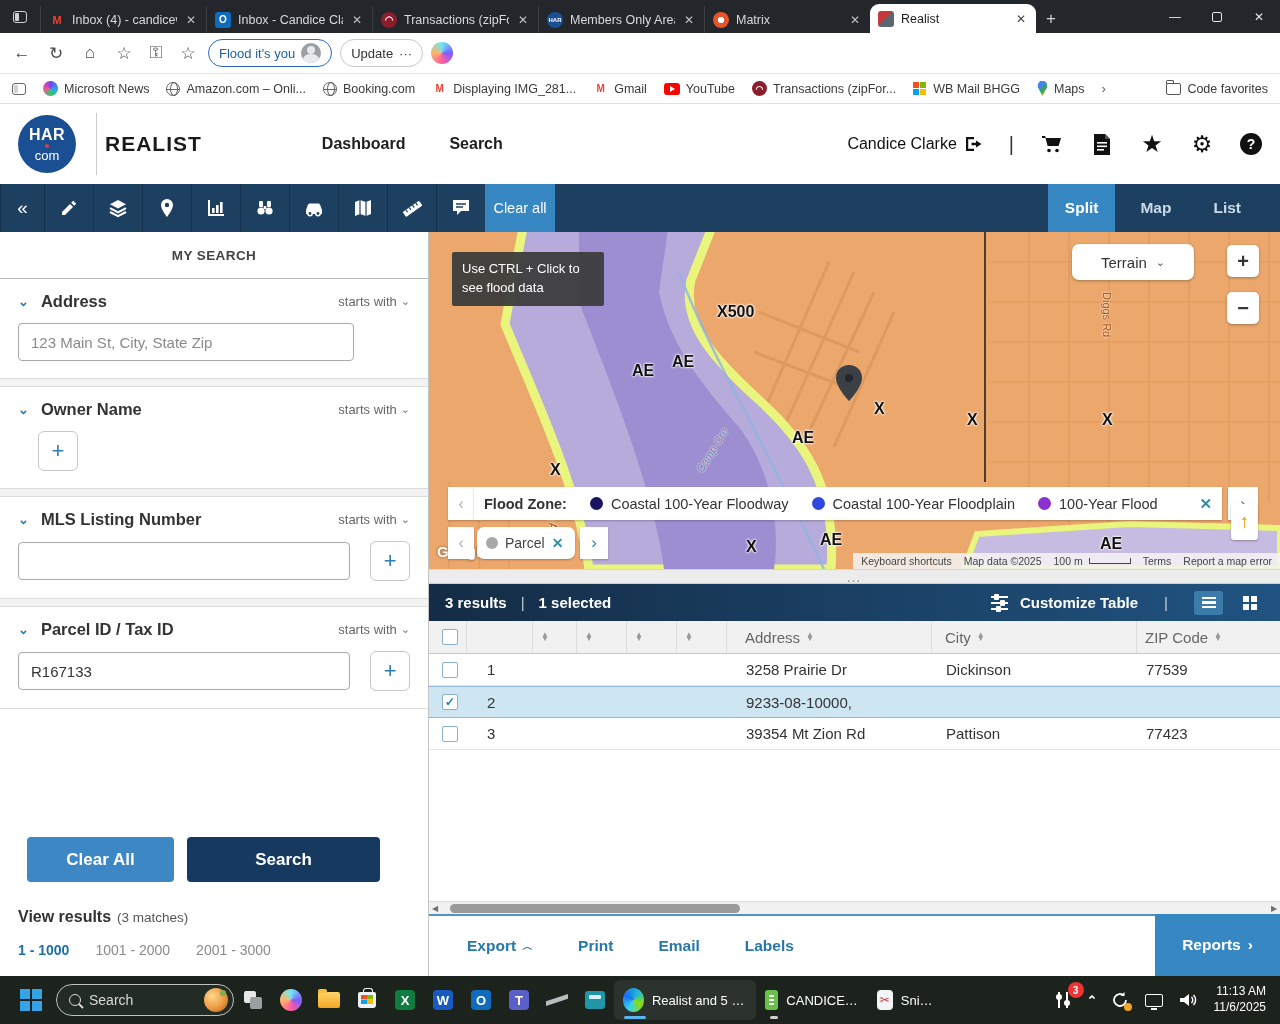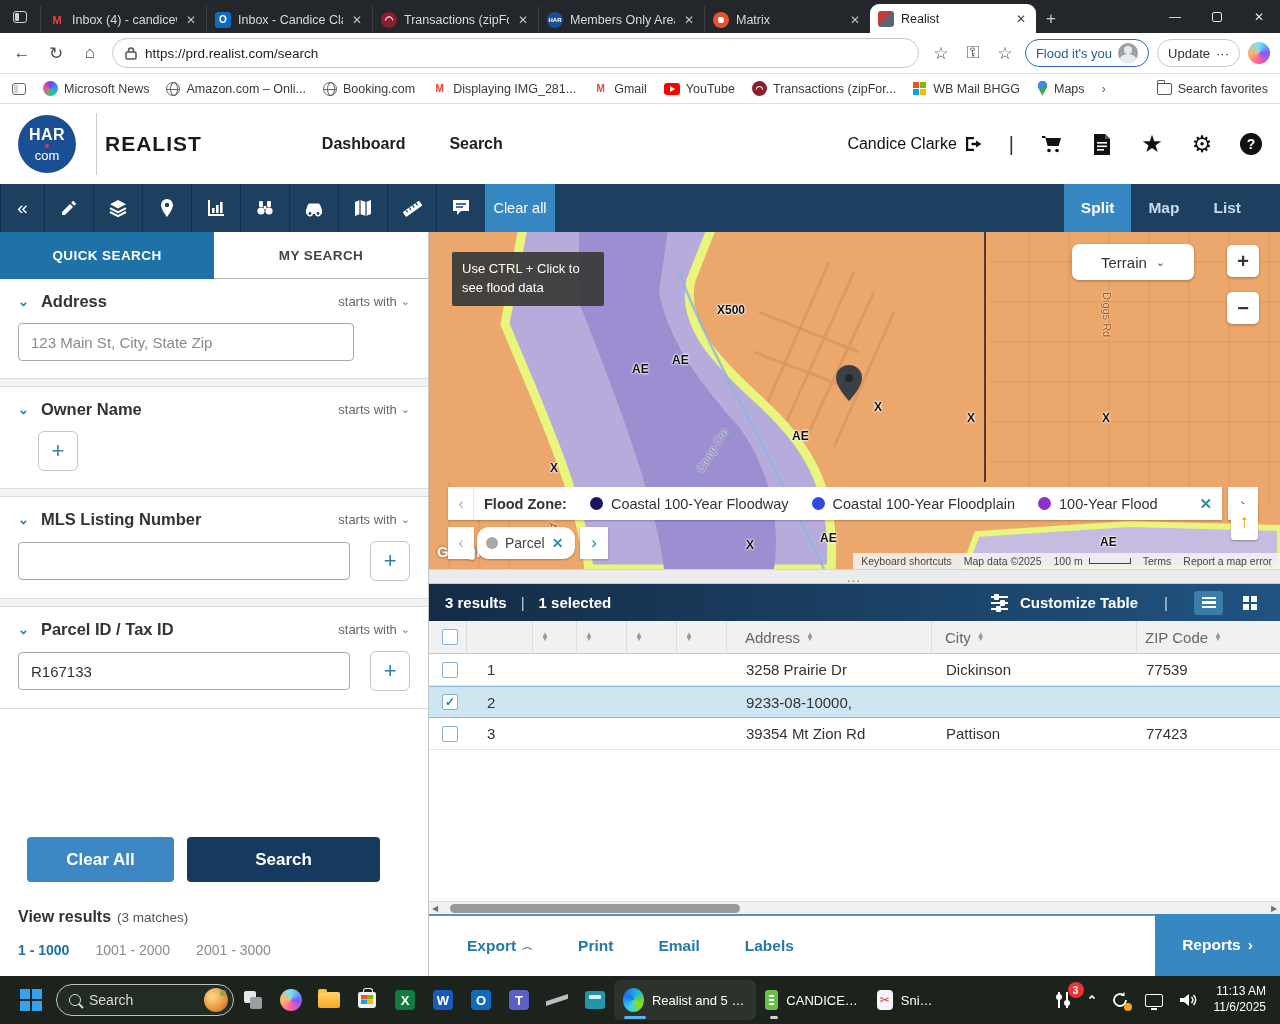--- a/index.html
+++ b/index.html
@@ -70,21 +70,21 @@
   .star-g{font-size:24px;color:#111;line-height:1}
   .gear-g{font-size:23px;color:#111;line-height:1}
 
   
   .bluebar{height:48px;background:#1d4060;display:flex;align-items:stretch;color:#fff;flex:0 0 auto}
   .bb-county{width:232px;display:flex;align-items:center;justify-content:center;font-weight:bold;font-size:15px}
   .bb-change{width:153px;background:#3787c2;display:flex;align-items:center;justify-content:center;gap:7px;font-weight:bold;font-size:15px}
   .bb-cell{width:49px;display:flex;align-items:center;justify-content:center;border-left:1px solid #16314b}
   .bb-collapse{width:44px;display:flex;align-items:center;justify-content:center;font-size:19px;border-left:1px solid #16314b}
   .bb-clear{width:70px;background:#3787c2;display:flex;align-items:center;justify-content:center;font-size:14.5px}
-  .bb-views{margin-left:auto;display:flex;align-items:stretch;padding-right:22px;gap:0}
+  .bb-views{margin-left:auto;display:flex;align-items:stretch;padding-right:22px;gap:8px}
   .bb-view{display:flex;align-items:center;justify-content:center;font-size:15.5px;font-weight:bold;color:#c8d9e8;padding:0 17px}
   .bb-view.active{background:#3787c2;color:#fff}
   .pinshape{width:11px;height:15px;background:#fff;clip-path:polygon(50% 100%,10% 45%,10% 20%,30% 0,70% 0,90% 20%,90% 45%);position:relative}
 
   
   .appbody{flex:1;display:flex;min-height:0}
   .sidebar{width:429px;border-right:1px solid #c4c4c4;display:flex;flex-direction:column;background:#fff;flex:0 0 auto}
   .stabs{height:47px;display:flex;flex:0 0 auto}
   .stab{flex:1;display:flex;align-items:center;justify-content:center;font-size:13.5px;font-weight:bold;letter-spacing:.4px;color:#444;border-bottom:1px solid #bbb}
   .stab.active{background:#1f72a6;color:#fff;border-bottom:none}
@@ -106,34 +106,34 @@
   .viewres{margin-top:26px;font-size:16px;font-weight:bold;color:#333}
   .viewres .m{font-weight:normal;font-size:13.5px;color:#555;margin-left:6px}
   .pages{margin-top:16px;display:flex;gap:26px;font-size:14px;color:#8a8a8a}
   .pages .cur{color:#1d6fa5;font-weight:bold}
 
   
   .main{flex:1;display:flex;flex-direction:column;min-width:0}
   .map{height:337px;position:relative;overflow:hidden;flex:0 0 auto;background:#eca76c}
   .map svg.bg{position:absolute;inset:0}
   .ztip{position:absolute;left:23px;top:20px;width:152px;background:rgba(60,60,60,.95);color:#fff;font-size:13px;padding:8px 10px;line-height:1.45;border-radius:2px}
-  .zlabel{position:absolute;font-size:12px;font-weight:bold;color:#111;text-shadow:0 0 2px #fff,0 0 2px #fff,0 0 3px #fff}
+  .zlabel{position:absolute;font-size:16px;font-weight:bold;color:#111;text-shadow:0 0 2px #fff,0 0 2px #fff,0 0 3px #fff}
   .stlabel{position:absolute;font-size:11px;color:#a8571f;text-shadow:0 0 2px #fde6cd,0 0 2px #fde6cd;white-space:nowrap}
   .creeklabel{color:#5f87c9;font-style:italic}
   .terrainbtn{position:absolute;left:643px;top:12px;width:122px;height:36px;background:#fff;border-radius:7px;box-shadow:0 1px 3px rgba(0,0,0,.3);display:flex;align-items:center;justify-content:center;gap:9px;font-size:15px;color:#333}
   .zbtn{position:absolute;left:798px;width:32px;height:32px;background:#fff;border-radius:5px;box-shadow:0 1px 3px rgba(0,0,0,.3);display:flex;align-items:center;justify-content:center;font-size:20px;font-weight:bold;color:#333}
   .legendrow{position:absolute;left:0;right:0;top:255px;height:33px}
   .lg-chev{position:absolute;width:26px;height:33px;background:#fff;box-shadow:0 1px 2px rgba(0,0,0,.25);display:flex;align-items:center;justify-content:center;font-size:17px;color:#b5b5b5}
   .lg-bar{position:absolute;left:45px;width:748px;height:33px;background:#fff;display:flex;align-items:center;padding:0 10px;gap:9px;overflow:hidden;box-shadow:0 1px 2px rgba(0,0,0,.25)}
   .lg-title{font-weight:bold;font-size:14.5px;color:#333;white-space:nowrap}
   .lg-item{display:flex;align-items:center;gap:8px;white-space:nowrap;font-size:14.5px;color:#333;margin-left:14px}
   .lg-dot{width:13px;height:13px;border-radius:50%;flex:0 0 auto}
   .lg-x{margin-left:auto;color:#2e8fa5;font-weight:bold;font-size:15px;padding-left:6px}
   .chiprow{position:absolute;left:0;top:295px;height:32px}
-  .chip{position:absolute;left:48px;height:32px;width:98px;background:#fff;border-radius:12px;box-shadow:0 1px 2px rgba(0,0,0,.25);display:flex;align-items:center;gap:7px;padding:0 9px;font-size:14px;color:#444}
+  .chip{position:absolute;left:48px;height:32px;width:98px;background:#fff;border-radius:7px;box-shadow:0 1px 2px rgba(0,0,0,.25);display:flex;align-items:center;gap:7px;padding:0 9px;font-size:14px;color:#444}
   .chip .dot{width:12px;height:12px;border-radius:50%;background:#a8a8a8}
   .chip .x{color:#2e8fa5;font-weight:bold}
   .pegbox{position:absolute;left:802px;top:272px;width:27px;height:36px;background:#fff;border-radius:3px;box-shadow:0 1px 2px rgba(0,0,0,.3);display:flex;align-items:center;justify-content:center;color:#f29900;font-size:19px;font-weight:bold}
   .gtext{position:absolute;left:8px;top:311px;color:#fff;font-size:15px;font-weight:bold;text-shadow:0 0 3px rgba(0,0,0,.5);z-index:0}
   .attr{position:absolute;right:0;top:321px;height:16px;background:rgba(245,245,245,.85);display:flex;align-items:center;gap:12px;font-size:10.5px;color:#444;padding:8px 8px;z-index:2}
   .scalebar{width:42px;height:6px;border:1px solid #444;border-top:none;margin-left:-6px}
 
   
   .splitter{height:15px;background:#ececec;border-top:1px solid #d5d5d5;border-bottom:1px solid #cfcfcf;display:flex;align-items:center;justify-content:center;color:#8a8a8a;font-size:15px;letter-spacing:2px;line-height:0;flex:0 0 auto}
 
@@ -269,27 +269,20 @@
           <span class="box"></span>
         </div>
       <div class="wc">✕</div>
     </div>
   </div>
 
   <div class="navbar">
     <span class="nv-ico">←</span>
     <span class="nv-ico">↻</span>
     <span class="nv-ico">⌂</span>
-    <div class="urlpill">
-      <svg class="i-svg" width="12" height="14" viewBox="0 0 12 14">
-          <rect x="1" y="6" width="10" height="7" rx="1.5" fill="none" stroke="#555" stroke-width="1.5"></rect>
-          <path d="M3.5 6V4.5a2.5 2.5 0 0 1 5 0V6" fill="none" stroke="#555" stroke-width="1.5"></path>
-        </svg>
-      <span>https://prd.realist.com/search</span>
-    </div>
     <div class="rightpills">
       <span class="nv-ico">☆</span>
       <span class="nv-ico">⚿</span>
       <span class="nv-ico">☆</span>
       <div class="pill verify">
         <span>Flood it's you</span>
         <span class="avatar-c"></span>
       </div>
       <div class="pill">
         <span>Update</span>
@@ -338,21 +331,21 @@
         </span>
         <span>WB Mail BHGG</span>
       </div>
     <div class="bm">
         <span class="gpin"></span>
         <span>Maps</span>
       </div>
     <span class="chev">›</span>
     <div class="bm" style="margin-left:auto">
         <span class="ofold"></span>
-        <span>Search favorites</span>
+        <span>Code favorites</span>
       </div>
   </div>
 
   <div class="apphead">
     <div class="harlogo">
       <span class="t">HAR</span>
       <span class="dot"></span>
       <span class="b">com</span>
     </div>
     <div class="hdivider"></div>
@@ -461,21 +454,20 @@
       <div class="bb-view active">Split</div>
       <div class="bb-view">Map</div>
       <div class="bb-view">List</div>
     </div>
   </div>
 
   <div class="appbody">
 
     <div class="sidebar">
       <div class="stabs">
-        <div class="stab active">QUICK SEARCH</div>
         <div class="stab">MY SEARCH</div>
       </div>
 
       <div class="ssec">
         <div class="ssec-head">
           <span class="sec-chev">⌄</span>
           <span class="sec-label">Address</span>
           <span class="sec-op">
               <span>starts with</span>
               <span class="opchev">⌄</span>

